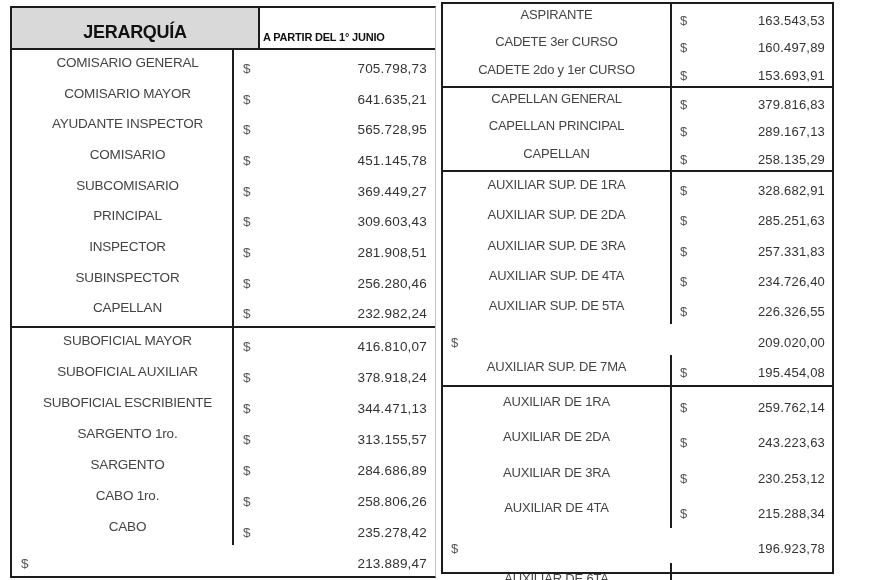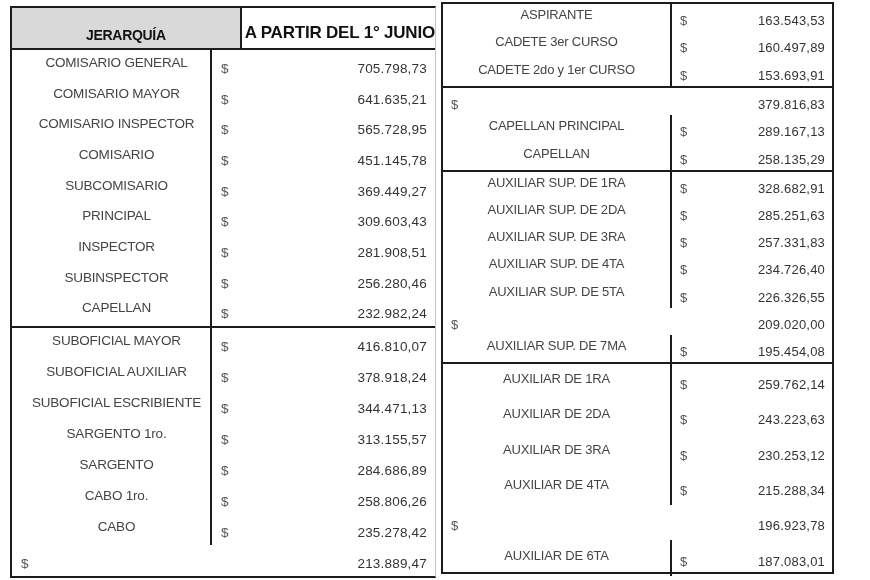--- a/index.html
+++ b/index.html
@@ -7,30 +7,30 @@
          font-family:"Liberation Sans", sans-serif; color:#3a3a3a; }
   .tbl { position:absolute; box-sizing:border-box; background:#fff; }
   #left-table { left:10px; top:6px; width:426px; height:572px;
     border-left:2px solid #1c1c1c; border-top:2px solid #1c1c1c;
     border-bottom:2px solid #1c1c1c; border-right:1px solid #c4c4c4; }
   #right-table { left:441px; top:2px; width:393px; height:572px;
     border:2px solid #1c1c1c; }
   .hdr { display:flex; height:40px; background:#d9d9d9; border-bottom:2px solid #1c1c1c; }
   .hdr .c1 { width:248px; box-sizing:border-box; border-right:2px solid #1c1c1c;
     display:flex; align-items:flex-end; justify-content:center; padding-bottom:5px;
-    font-weight:bold; font-size:14px; color:#111; letter-spacing:-0.3px; }
+    font-weight:bold; font-size:18px; color:#111; letter-spacing:-0.3px; }
   .hdr .c2 { flex:1; background:#fff; display:flex; align-items:flex-end; padding:0 0 5px 3px;
-    font-weight:bold; font-size:17px; color:#111; letter-spacing:-0.2px; white-space:nowrap; }
+    font-weight:bold; font-size:11px; color:#111; letter-spacing:-0.2px; white-space:nowrap; }
   .sec { display:flex; flex-direction:column; box-sizing:border-box;text-align:right; }
   .sec.div { border-bottom:2px solid #1c1c1c; }
   .row { flex:1; display:flex; }
   .name { box-sizing:border-box; border-right:2px solid #1c1c1c; display:flex;
     align-items:center; justify-content:center; padding-bottom:6px;
     font-size:13.5px; color:#444; white-space:nowrap; letter-spacing:-0.2px; }
-  #left-table .name { width:200px;padding-left:11px; }
+  #left-table .name { width:222px;padding-left:11px; }
   #right-table .name { width:229px; font-size:13px; }
   .val { flex:1; display:flex; align-items:center; justify-content:space-between;
     padding:6px 8px 0 9px; font-size:13.5px; color:#333; }
   #right-table .val { padding:6px 7px 0 8px; font-size:13px; }
   .cur { color:#555; }
   .amt { letter-spacing:0.2px; }
 </style>
 </head>
 <body>
 
@@ -49,21 +49,21 @@
         </div>
       </div>
     <div class="row">
         <div class="name">COMISARIO MAYOR</div>
         <div class="val">
           <span class="cur">$</span>
           <span class="amt">641.635,21</span>
         </div>
       </div>
     <div class="row">
-        <div class="name">COMISARIO INSPECTOR</div>
+        <div class="name">AYUDANTE INSPECTOR</div>
         <div class="val">
           <span class="cur">$</span>
           <span class="amt">565.728,95</span>
         </div>
       </div>
     <div class="row">
         <div class="name">COMISARIO</div>
         <div class="val">
           <span class="cur">$</span>
           <span class="amt">451.145,78</span>
@@ -185,20 +185,21 @@
         <div class="name">CADETE 2do y 1er CURSO</div>
         <div class="val">
           <span class="cur">$</span>
           <span class="amt">153.693,91</span>
         </div>
       </div>
   </div>
 
   <div class="sec div" style="height:84px">
     <div class="row">
+        <div class="name">CAPELLAN GENERAL</div>
         <div class="val">
           <span class="cur">$</span>
           <span class="amt">379.816,83</span>
         </div>
       </div>
     <div class="row">
         <div class="name">CAPELLAN PRINCIPAL</div>
         <div class="val">
           <span class="cur">$</span>
           <span class="amt">289.167,13</span>
@@ -206,21 +207,21 @@
       </div>
     <div class="row">
         <div class="name">CAPELLAN</div>
         <div class="val">
           <span class="cur">$</span>
           <span class="amt">258.135,29</span>
         </div>
       </div>
   </div>
 
-  <div class="sec div" style="height:192px">
+  <div class="sec div" style="height:215px">
     <div class="row">
         <div class="name">AUXILIAR SUP. DE 1RA</div>
         <div class="val">
           <span class="cur">$</span>
           <span class="amt">328.682,91</span>
         </div>
       </div>
     <div class="row">
         <div class="name">AUXILIAR SUP. DE 2DA</div>
         <div class="val">

